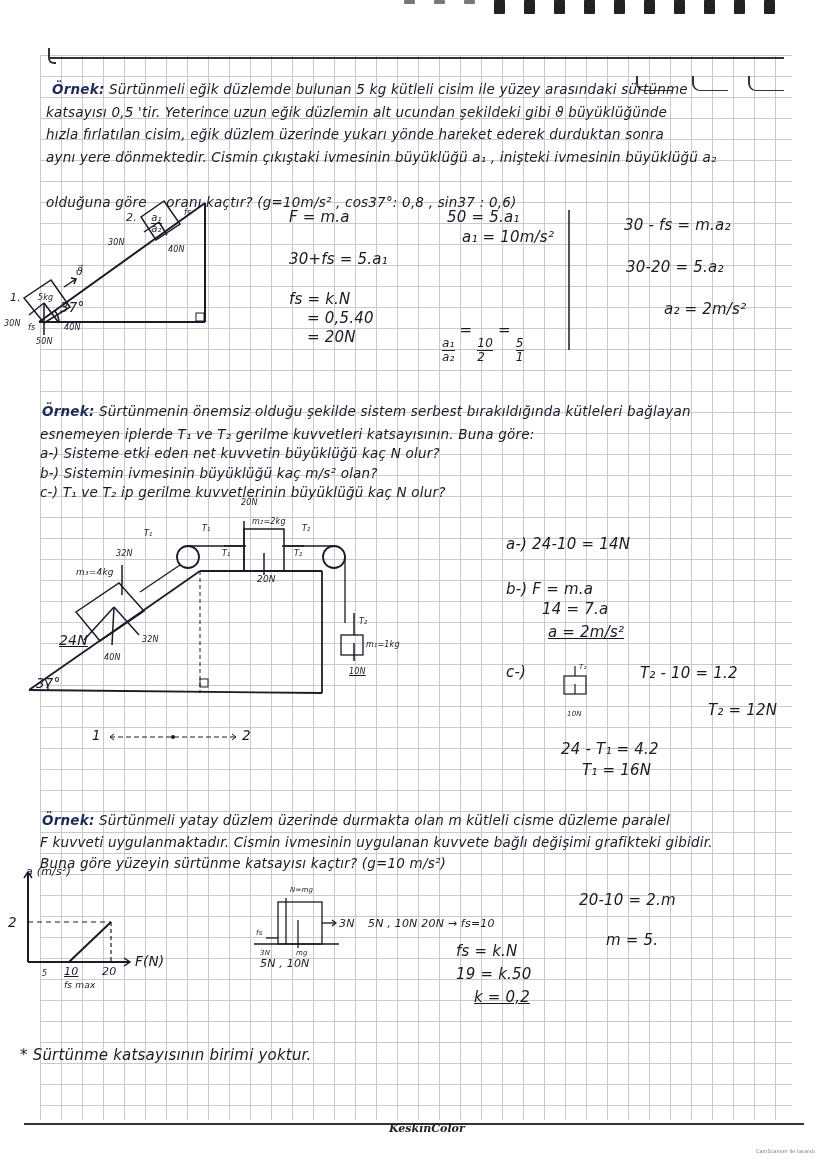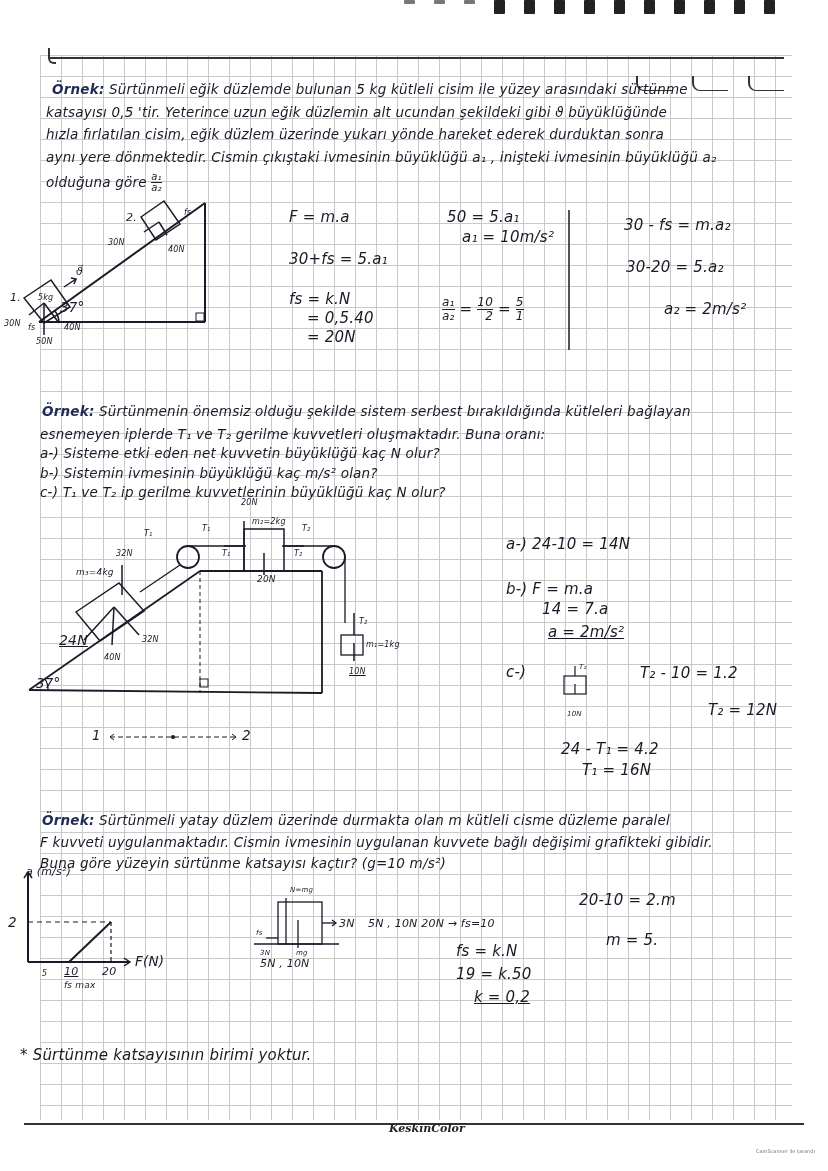--- a/index.html
+++ b/index.html
@@ -21,21 +21,21 @@
   .mark { width:34px; height:14px; border-left:2px solid #333; border-bottom:1.5px solid #333; border-bottom-left-radius:8px; }
   .hw { position:absolute; font-family:"DejaVu Sans", sans-serif; font-style:oblique; font-size:13.5px;
         line-height:15.5px; color:#1a1a28; white-space:nowrap; letter-spacing:0.2px; }
   .hw.sm { font-size:11px; }
   .hw.lg { font-size:15px; }
   .hw b.ornek { font-style:oblique; font-weight:bold; color:#1d2a55; }
   svg { position:absolute; overflow:visible; }
   .brand { position:absolute; left:385px; top:1122px; font-family:"DejaVu Serif", serif; font-style:italic; font-weight:bold; font-size:11px; color:#222; }
   .scan { position:absolute; left:752px; top:1148px; font-size:5px; color:#777; }
   .underline { text-decoration:underline; }
-  .frac { display:inline-block; vertical-align:middle; text-align:right; font-size:10px; line-height:10px; }
+  .frac { display:inline-block; vertical-align:middle; text-align:left; font-size:10px; line-height:10px;margin-top:41px; }
   .frac span { display:block; }
   .frac span.num { border-bottom:1px solid #222; }
 </style>
 </head>
 <body>
 
 <div class="page">
   <div class="grid"></div>
 
   <div class="tabs">
@@ -66,20 +66,21 @@
     <div class="hw" style="left:48px; top:82px;">
       <b class="ornek">Örnek:</b>
       <span>Sürtünmeli eğik düzlemde bulunan 5 kg kütleli cisim ile yüzey arasındaki sürtünme</span>
     </div>
     <div class="hw" style="left:42px; top:105px;">katsayısı 0,5 'tir. Yeterince uzun eğik düzlemin alt ucundan şekildeki gibi ϑ büyüklüğünde</div>
     <div class="hw" style="left:42px; top:127px;">hızla fırlatılan cisim, eğik düzlem üzerinde yukarı yönde hareket ederek durduktan sonra</div>
     <div class="hw" style="left:42px; top:150px;">aynı yere dönmektedir. Cismin çıkıştaki ivmesinin büyüklüğü a₁ , inişteki ivmesinin büyüklüğü a₂</div>
     <div class="hw" style="left:42px; top:172px;">
       <span>olduğuna göre</span>
       <span class="frac"><span class="num">a₁</span><span>a₂</span></span>
+      <span>oranı kaçtır? (g=10m/s² , cos37°: 0,8 , sin37 : 0,6)</span>
     </div>
 
     <svg width="220" height="160" style="left:0; top:195px;" viewBox="0 0 220 160">
       <g stroke="#1a1a28" stroke-width="2" fill="none">
         <line x1="35" y1="127" x2="201" y2="127"></line>
         <line x1="201" y1="127" x2="201" y2="8"></line>
         <line x1="35" y1="127" x2="201" y2="8"></line>
         <rect x="192" y="118" width="8" height="8" stroke-width="1"></rect>
 
         <polygon points="20,103 47,85 66,112 40,128" stroke-width="1.5"></polygon>
@@ -136,21 +137,21 @@
     <div class="hw lg" style="left:620px; top:218px;">30 - fs = m.a₂</div>
     <div class="hw lg" style="left:622px; top:260px;">30-20 = 5.a₂</div>
     <div class="hw lg" style="left:660px; top:302px;">a₂ = 2m/s²</div>
   </section>
 
   <section>
     <div class="hw" style="left:38px; top:404px;">
       <b class="ornek">Örnek:</b>
       <span>Sürtünmenin önemsiz olduğu şekilde sistem serbest bırakıldığında kütleleri bağlayan</span>
     </div>
-    <div class="hw" style="left:36px; top:427px;">esnemeyen iplerde T₁ ve T₂ gerilme kuvvetleri oluşmaktadır. Buna oranı:</div>
+    <div class="hw" style="left:36px; top:427px;">esnemeyen iplerde T₁ ve T₂ gerilme kuvvetleri katsayısının. Buna göre:</div>
     <div class="hw" style="left:36px; top:446px;">a-) Sisteme etki eden net kuvvetin büyüklüğü kaç N olur?</div>
     <div class="hw" style="left:36px; top:466px;">b-) Sistemin ivmesinin büyüklüğü kaç m/s² olan?</div>
     <div class="hw" style="left:36px; top:485px;">c-) T₁ ve T₂ ip gerilme kuvvetlerinin büyüklüğü kaç N olur?</div>
 
     <svg width="440" height="220" style="left:20px; top:495px;" viewBox="0 0 440 220">
       <g stroke="#1a1a28" stroke-width="1.8" fill="none">
 
         <line x1="5" y1="195" x2="298" y2="198"></line>
         <line x1="5" y1="195" x2="176" y2="76"></line>
         <line x1="176" y1="76" x2="298" y2="76"></line>

